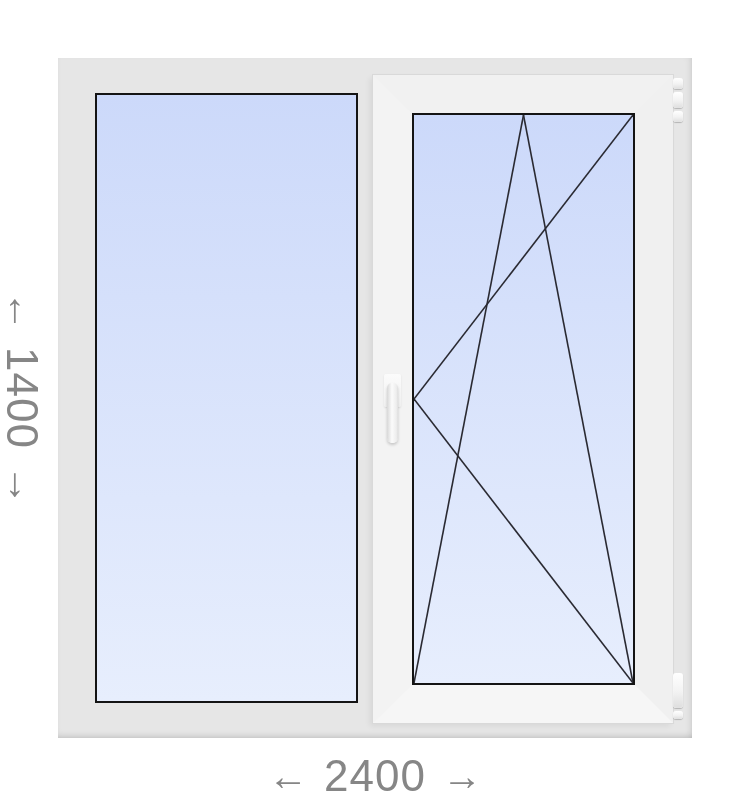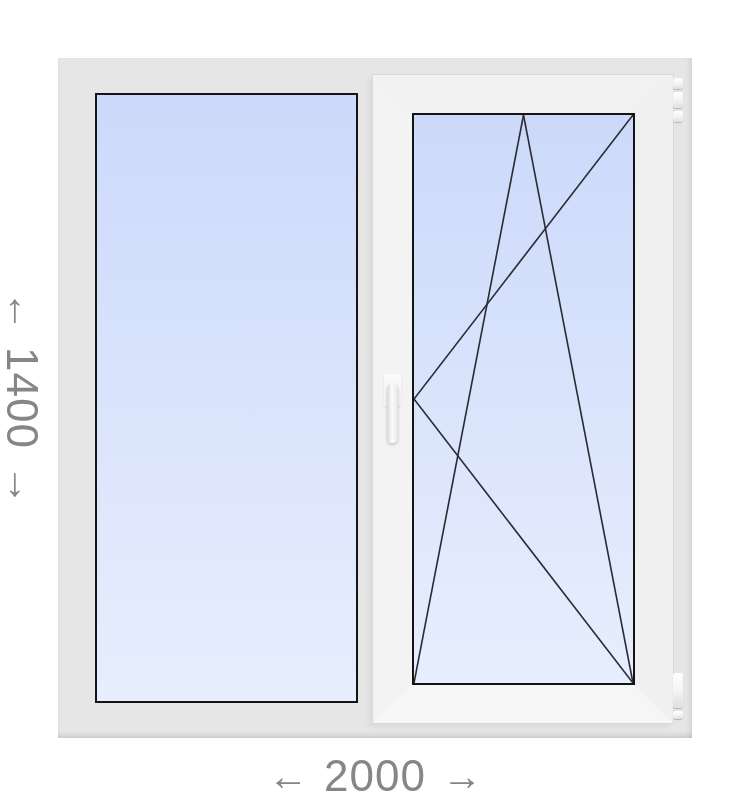--- a/index.html
+++ b/index.html
@@ -192,17 +192,17 @@
     </div>
     <div class="hinge hinge-bottom">
       <span class="seg seg-l"></span>
       <span class="seg seg-c"></span>
     </div>
 
   </div>
 
   <div class="dim hdim">
     <span class="arrow">←</span>
-    <span class="dim-value">2000</span>
+    <span class="dim-value">2400</span>
     <span class="arrow">→</span>
   </div>
 
 </div>
 
 </body></html>

